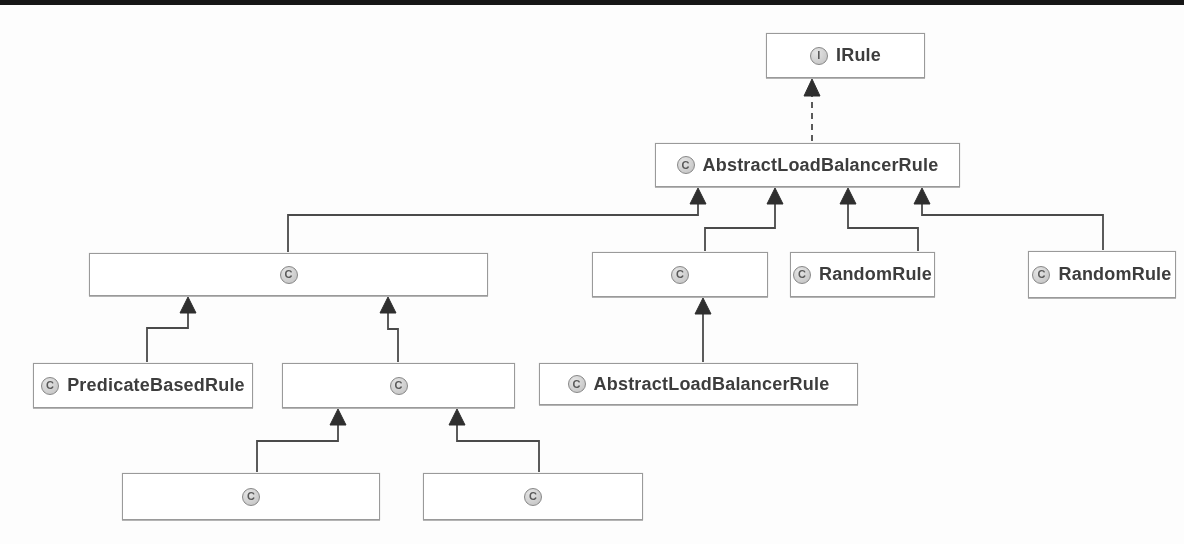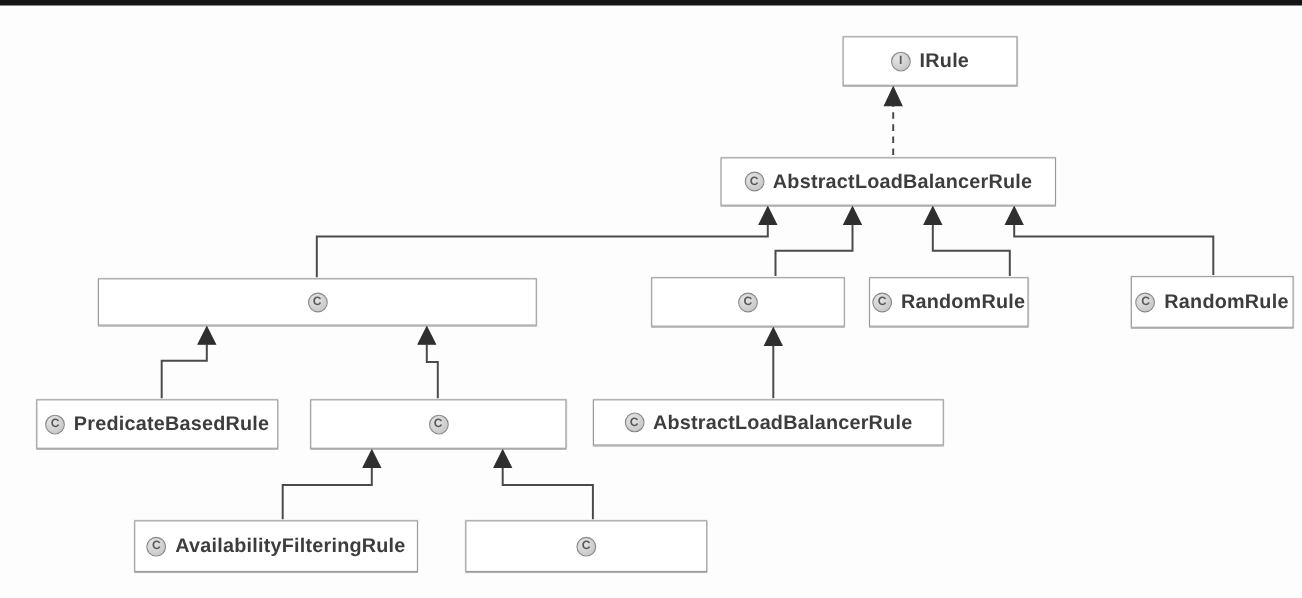--- a/index.html
+++ b/index.html
@@ -166,20 +166,19 @@
     <span class="type-icon">C</span>
   </div>
 
   <div class="node n-weighted">
     <span class="type-icon">C</span>
     <span class="lbl">AbstractLoadBalancerRule</span>
   </div>
 
   <div class="node n-availfilter">
     <span class="type-icon">C</span>
-    <span class="lbl">AvailabilityFilteringRule</span>
   </div>
 
   <div class="node n-zoneavoid">
     <span class="type-icon">C</span>
   </div>
 
 </div>
 
 </body></html>

